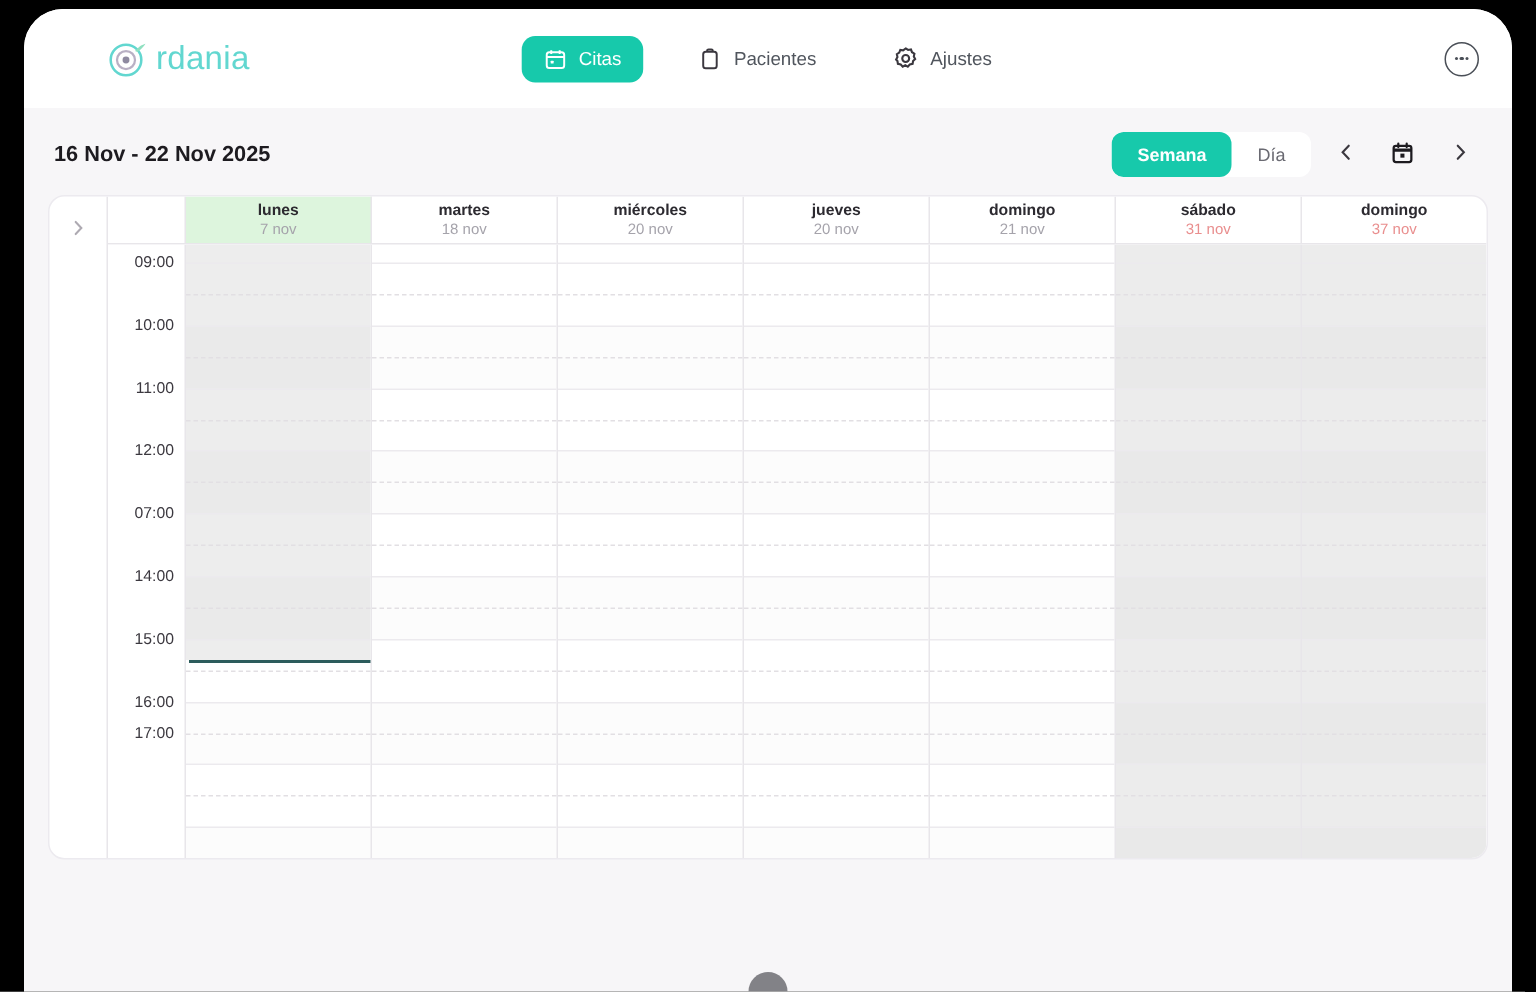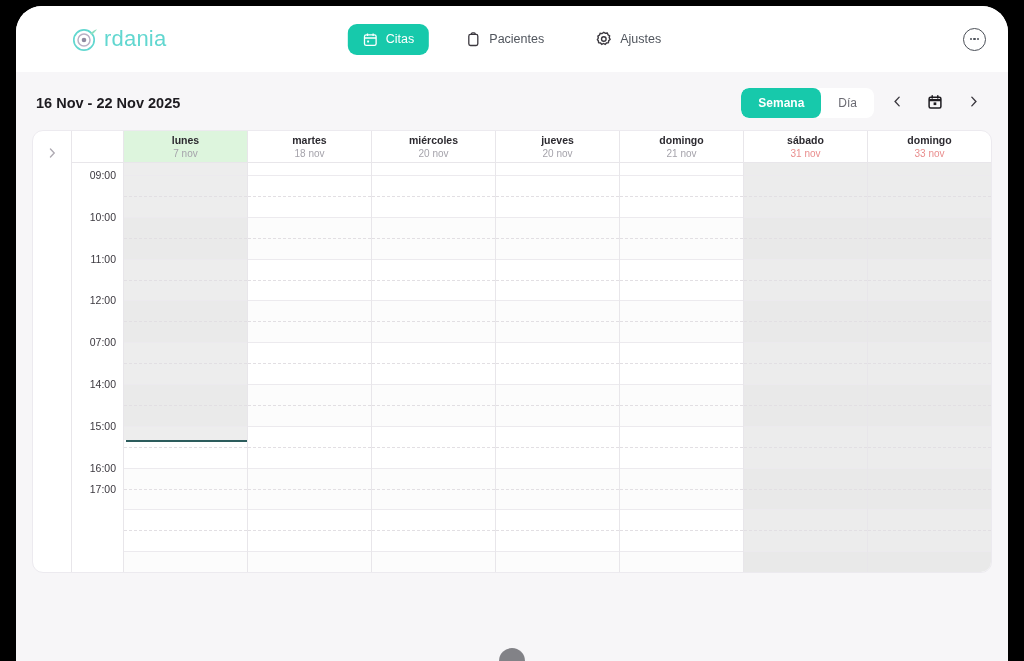--- a/index.html
+++ b/index.html
@@ -435,21 +435,21 @@
               <div class="dayhead">
                 <div class="dname">domingo</div>
                 <div class="ddate">21 nov</div>
               </div>
               <div class="dayhead weekend">
                 <div class="dname">sábado</div>
                 <div class="ddate">31 nov</div>
               </div>
               <div class="dayhead weekend">
                 <div class="dname">domingo</div>
-                <div class="ddate">33 nov</div>
+                <div class="ddate">37 nov</div>
               </div>
             </div>
         </div>
 
         <div class="cal-body">
           <div class="gutter" id="gutter">
               <div class="tlabel" style="top: 12px;">09:00</div>
               <div class="tlabel" style="top: 53.8px;">10:00</div>
               <div class="tlabel" style="top: 95.6px;">11:00</div>
               <div class="tlabel" style="top: 137.4px;">12:00</div>

